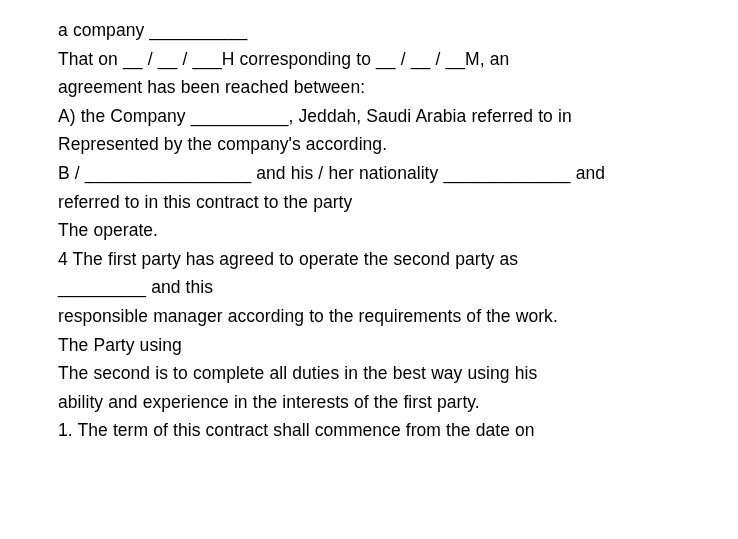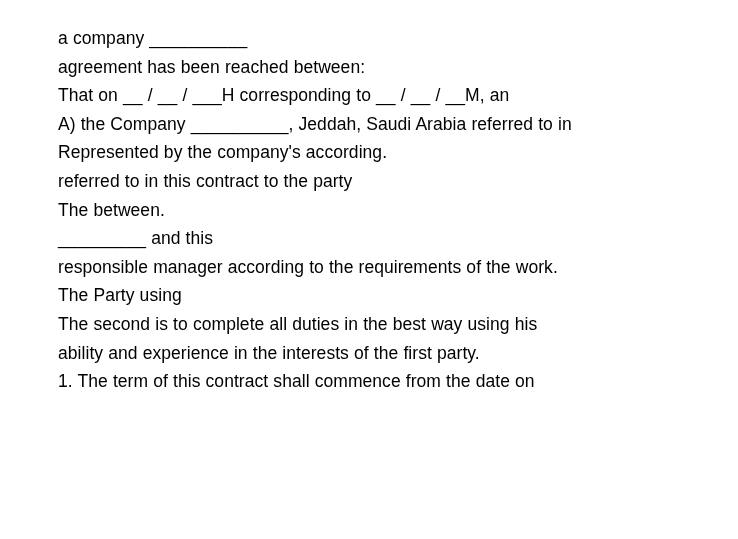--- a/index.html
+++ b/index.html
@@ -12,21 +12,21 @@
     height: 539px;
     overflow: hidden;
     font-family: "Liberation Sans", sans-serif;
   }
   .page {
     position: relative;
     width: 738px;
     height: 524px;
     background: #ffffff;
     box-sizing: border-box;
-    padding: 24px 40px 0 58px;
+    padding: 16px 40px 0 58px;
   }
   .doc-body {
     font-size: 17.5px;
     line-height: 28.6px;
     color: #000000;
     letter-spacing: 0.05px;
     word-spacing: 0.2px;
   }
   .line {
     white-space: pre-wrap;
@@ -40,26 +40,28 @@
     vertical-align: -3px;
     margin-left: 2px;
   }
 </style>
 </head>
 <body>
 
 <div class="page">
   <div class="doc-body">
     <div class="line">a company __________</div>
+    <div class="line">That on __ / __ / ___H corresponding to __ / __ / __M, an</div>
     <div class="line">agreement has been reached between:</div>
-    <div class="line">That on __ / __ / ___H corresponding to __ / __ / __M, an</div>
     <div class="line">A) the Company __________, Jeddah, Saudi Arabia referred to in</div>
     <div class="line">Represented by the company's according.</div>
+    <div class="line">B / _________________ and his / her nationality _____________ and</div>
     <div class="line">referred to in this contract to the party</div>
-    <div class="line">The between.</div>
+    <div class="line">The operate.</div>
+    <div class="line">4 The first party has agreed to operate the second party as</div>
     <div class="line">_________ and this</div>
     <div class="line">responsible manager according to the requirements of the work.</div>
     <div class="line">The Party using</div>
     <div class="line">The second is to complete all duties in the best way using his</div>
     <div class="line">ability and experience in the interests of the first party.</div>
     <div class="line">1. The term of this contract shall commence from the date on</div>
   </div>
 </div>
 
 </body></html>

